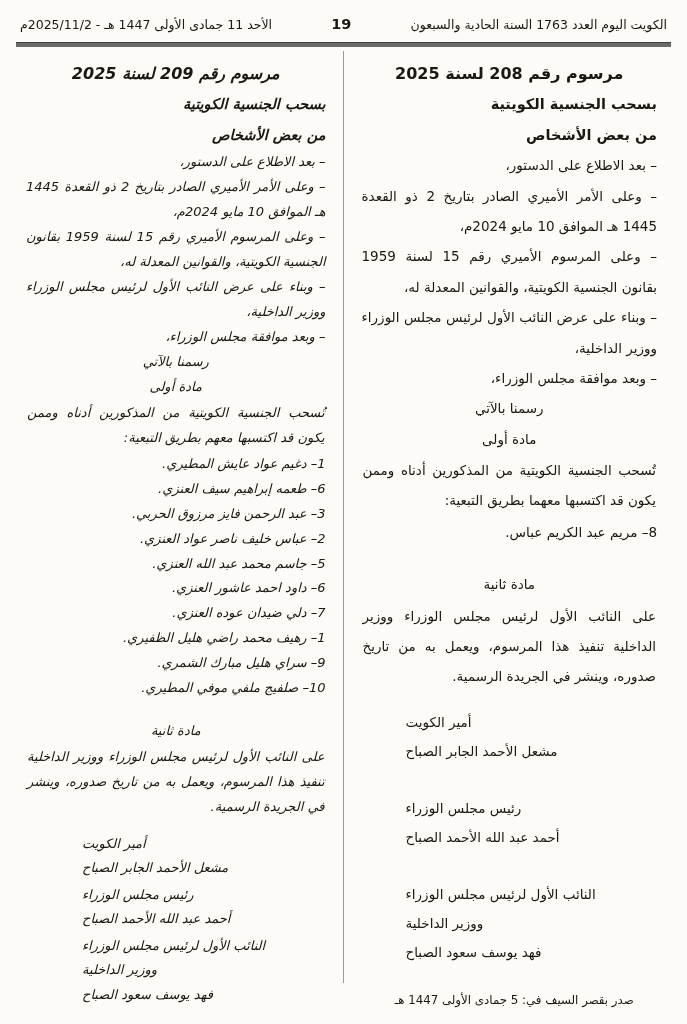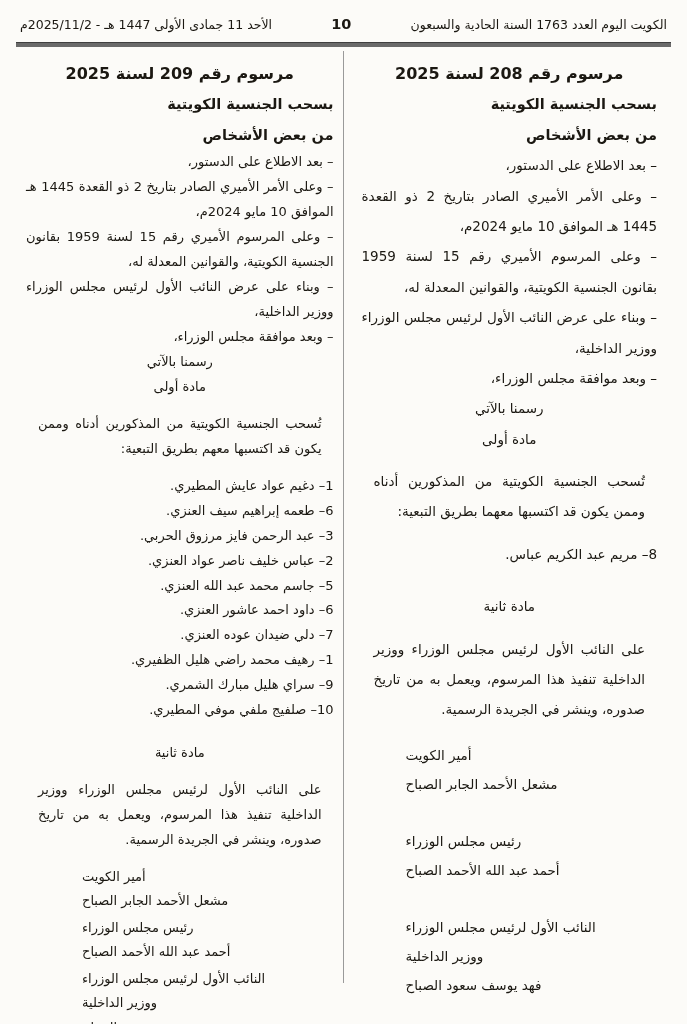--- a/index.html
+++ b/index.html
@@ -16,25 +16,25 @@
   }
   .gazette-header .page-num{font-size:14.5px;font-weight:bold;}
   .header-rule{height:4px;background:#6a6a6a;border-top:1px solid #3f3f3f;}
   .columns{display:flex;position:relative;height:calc(100% - 54px);}
   .columns::before{
     content:"";position:absolute;top:4px;bottom:26px;right:calc(50% - .5px);
     width:1px;background:#9a9a9a;
   }
   .col{width:50%;box-sizing:border-box;}
   .d208{padding:0 14px 0 18px;font-size:13.5px;}
-  .d209{padding:0 10px 0 10px;font-size:13px;}
+  .d209{padding:0 18px 0 10px;font-size:13px;font-style:italic;}
   .title1{text-align:center;font-weight:bold;font-size:16px;margin:12px 0 0;line-height:1.9;}
   .title2{font-weight:bold;font-size:14.5px;margin:0;line-height:2.1;}
   .preamble-line{text-align:justify;}
-  .para{text-align:justify;margin:12px;}
+  .para{text-align:justify;margin:1px;}
   .center-line{text-align:center;}
   .d208 .preamble-line,.d208 .para,.d208 .center-line,.d208 .name-line{line-height:2.25;}
   .d209 .preamble-line,.d209 .para,.d209 .center-line,.d209 .name-line{line-height:1.92;}
   .article2-head{font-weight:normal;}
   .d208 .article2-head{margin-top:22px;}
   .d209 .article2-head{margin-top:18px;}
   .sigs{text-align:center;}
   .d208 .sigs{margin-top:16px;padding-left:44px;}
   .d209 .sigs{margin-top:12px;padding-left:56px;}
   .sig-line{text-align:left;}
@@ -46,21 +46,21 @@
   .d208 .issue-block{margin-top:20px;line-height:2.25;padding-left:10px;}
   .d209 .issue-block{margin-top:16px;line-height:2.05;padding-left:40px;}
 </style>
 </head>
 <body>
 
 <div class="page">
 
   <div class="gazette-header">
     <span>الكويت اليوم العدد 1763 السنة الحادية والسبعون</span>
-    <span class="page-num">10</span>
+    <span class="page-num">19</span>
     <span>الأحد 11 جمادى الأولى 1447 هـ - 2025/11/2م</span>
   </div>
   <div class="header-rule"></div>
 
   <div class="columns">
 
     <section class="col d208">
       <h2 class="title1">مرسوم رقم 208 لسنة 2025</h2>
       <h3 class="title2">بسحب الجنسية الكويتية</h3>
       <h3 class="title2">من بعض الأشخاص</h3>

